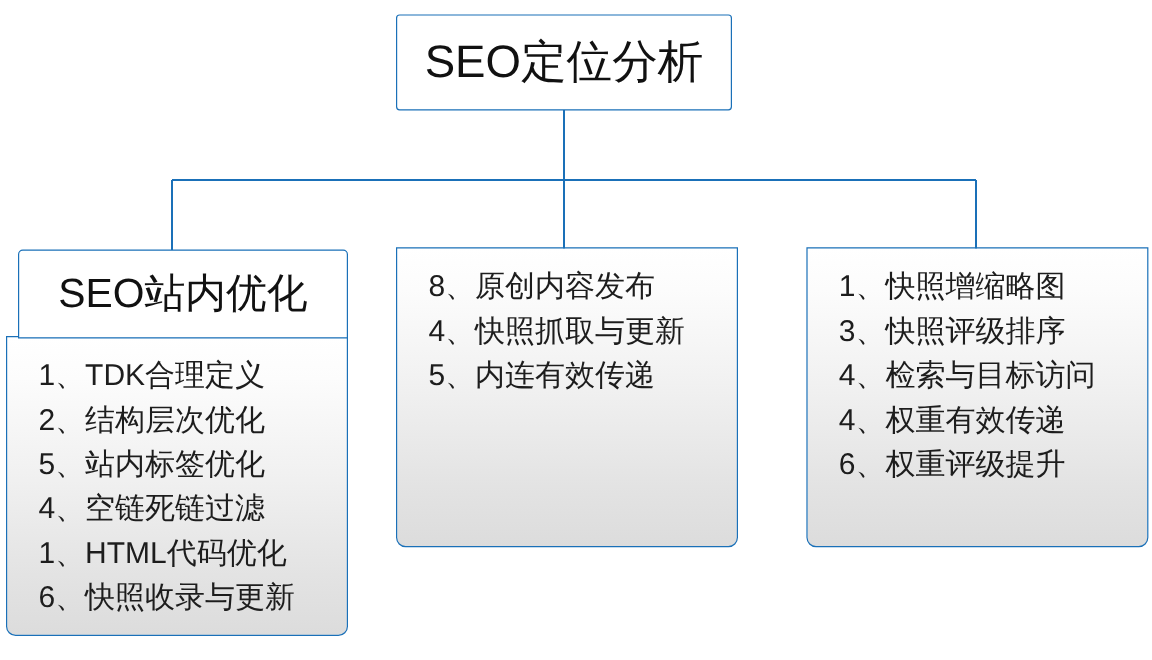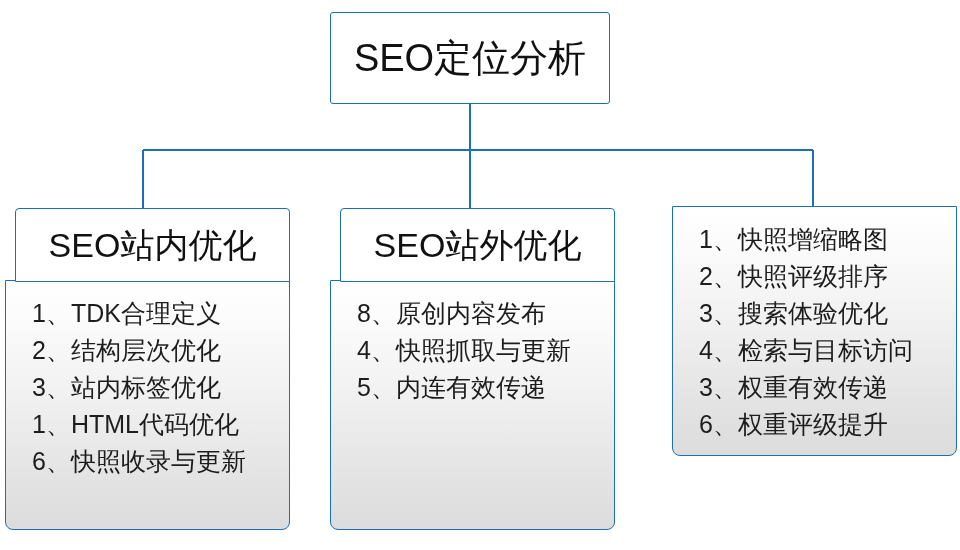--- a/index.html
+++ b/index.html
@@ -26,21 +26,21 @@
     height: 550px;
     pointer-events: none;
   }
 
   
   .root-box {
     position: absolute;
     left: 330px;
     top: 12px;
     width: 280px;
-    height: 92px;
+    height: 80px;
     box-sizing: border-box;
     border: 1.6px solid #1a70b8;
     border-radius: 3px;
     background: #ffffff;
     display: flex;
     align-items: center;
     justify-content: center;
   }
   .root-title {
     font-size: 38px;
@@ -119,41 +119,38 @@
     <div class="root-title">SEO定位分析</div>
   </div>
 
   <div class="col col-1">
     <div class="col-head">
       <div class="col-head-title">SEO站内优化</div>
     </div>
     <div class="col-body">
       <div class="bullet">1、TDK合理定义</div>
       <div class="bullet">2、结构层次优化</div>
-      <div class="bullet">3、站内标签优化</div>
+      <div class="bullet">5、站内标签优化</div>
+      <div class="bullet">4、空链死链过滤</div>
       <div class="bullet">1、HTML代码优化</div>
       <div class="bullet">6、快照收录与更新</div>
     </div>
   </div>
 
   <div class="col col-2">
-    <div class="col-head">
-      <div class="col-head-title">SEO站外优化</div>
-    </div>
     <div class="col-body">
       <div class="bullet">8、原创内容发布</div>
       <div class="bullet">4、快照抓取与更新</div>
       <div class="bullet">5、内连有效传递</div>
     </div>
   </div>
 
   <div class="col col-3">
     <div class="col-body">
       <div class="bullet">1、快照增缩略图</div>
-      <div class="bullet">2、快照评级排序</div>
-      <div class="bullet">3、搜索体验优化</div>
+      <div class="bullet">3、快照评级排序</div>
       <div class="bullet">4、检索与目标访问</div>
-      <div class="bullet">3、权重有效传递</div>
+      <div class="bullet">4、权重有效传递</div>
       <div class="bullet">6、权重评级提升</div>
     </div>
   </div>
 
 </div>
 
 </body></html>

